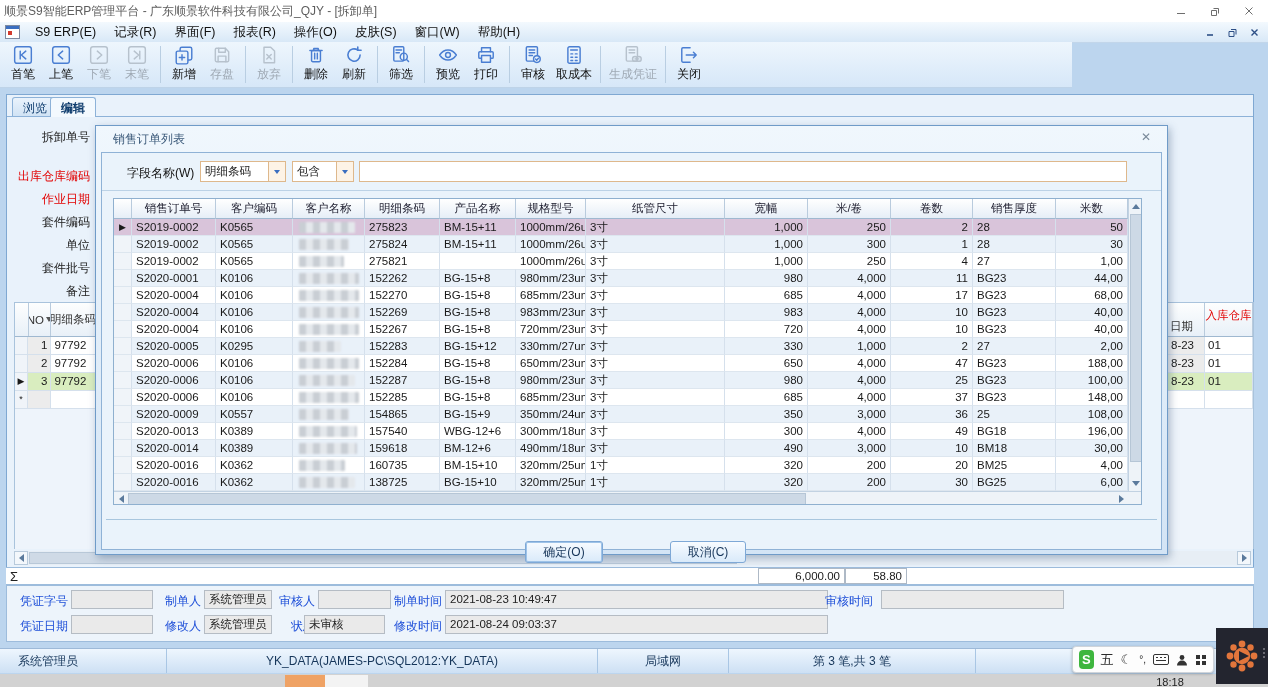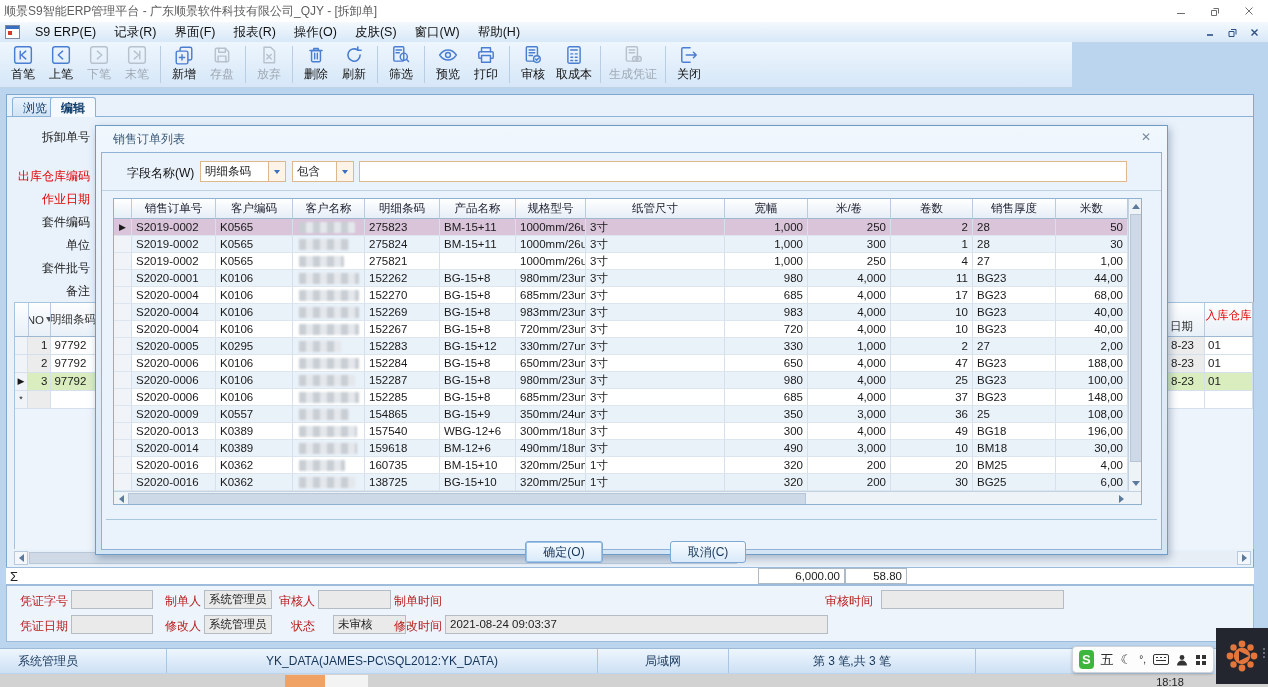--- a/index.html
+++ b/index.html
@@ -61,21 +61,21 @@
   #bg-hscroll-thumb{position:absolute;left:29px;top:552px;width:708px;height:12px;background:#cfdae6;border:1px solid #b8c8d8;box-sizing:border-box;}
   #sigma-row{position:absolute;left:6px;top:567px;width:1248px;height:18px;background:#ffffff;
              border-top:1px solid #9dbcdc;border-bottom:1px solid #9dbcdc;box-sizing:border-box;}
   #sigma-sym{position:absolute;left:4px;top:1px;font-size:13px;color:#222;}
   .sum-box{position:absolute;top:0;height:16px;background:#fff;border:1px solid #aeb9c6;box-sizing:border-box;
            font-size:11.5px;line-height:15px;text-align:right;padding-right:4px;}
   #sum1{left:752px;width:87px;}
   #sum2{left:839px;width:62px;}
   #footer-panel{position:absolute;left:6px;top:585px;width:1248px;height:57px;background:#edf4fb;
                 border:1px solid #9dbcdc;box-sizing:border-box;}
-  .f-label{position:absolute;text-align:right;font-size:12px;color:#b91c1c;white-space:nowrap;}
+  .f-label{position:absolute;text-align:right;font-size:12px;color:#1d4ed8;white-space:nowrap;}
   .f-input{position:absolute;height:19px;background:#eaeaea;border:1px solid #b5bcc4;box-sizing:border-box;
            font-size:11.5px;line-height:17px;padding:0 4px;white-space:nowrap;overflow:hidden;color:#222;}
   
   #dialog{position:absolute;left:95px;top:125px;width:1073px;height:430px;z-index:10;
           background:linear-gradient(#f0f7fd,#d3e4f5);border:1px solid #6f9bc8;box-sizing:border-box;
           box-shadow:2px 3px 8px rgba(40,70,110,.35);}
   #dlg-title{position:absolute;left:0;top:0;width:100%;height:25px;}
   #dlg-title-text{position:absolute;left:17px;top:5px;font-size:12px;color:#3c5a7a;}
   #dlg-close{position:absolute;right:14px;top:4px;width:14px;height:14px;color:#7a8a9a;font-size:12px;
              display:flex;align-items:center;justify-content:center;}
@@ -441,28 +441,29 @@
   </div>
 
   <div id="footer-panel">
       <span class="f-label" style="left: 8px; width: 53px; top: 7px;">凭证字号</span>
       <div class="f-input" style="left: 64px; width: 82px; top: 4px;"></div>
       <span class="f-label" style="left: 150px; width: 44px; top: 7px;">制单人</span>
       <div class="f-input" style="left: 197px; width: 68px; top: 4px;">系统管理员</div>
       <span class="f-label" style="left: 258px; width: 50px; top: 7px;">审核人</span>
       <div class="f-input" style="left: 311px; width: 73px; top: 4px;"></div>
       <span class="f-label" style="left: 383px; width: 52px; top: 7px;">制单时间</span>
+      <div class="f-input" style="left: 438px; width: 383px; top: 4px;">2021-08-23 10:49:47</div>
       <span class="f-label" style="left: 814px; width: 52px; top: 7px;">审核时间</span>
       <div class="f-input" style="left: 874px; width: 183px; top: 4px;"></div>
       <span class="f-label" style="left: 8px; width: 53px; top: 32px;">凭证日期</span>
       <div class="f-input" style="left: 64px; width: 82px; top: 29px;"></div>
       <span class="f-label" style="left: 150px; width: 44px; top: 32px;">修改人</span>
       <div class="f-input" style="left: 197px; width: 68px; top: 29px;">系统管理员</div>
       <span class="f-label" style="left: 258px; width: 50px; top: 32px; font-family: Liberation Mono, monospace;">状态</span>
-      <div class="f-input" style="left: 326px; width: 73px; top: 29px;">未审核</div>
+      <div class="f-input" style="left: 297px; width: 81px; top: 29px;">未审核</div>
       <span class="f-label" style="left: 383px; width: 52px; top: 32px;">修改时间</span>
       <div class="f-input" style="left: 438px; width: 383px; top: 29px;">2021-08-24 09:03:37</div>
     </div>
 
   <div id="dialog">
     <div id="dlg-title">
       <span id="dlg-title-text">销售订单列表</span>
       <span id="dlg-close">✕</span>
     </div>
     <div id="dlg-body">

